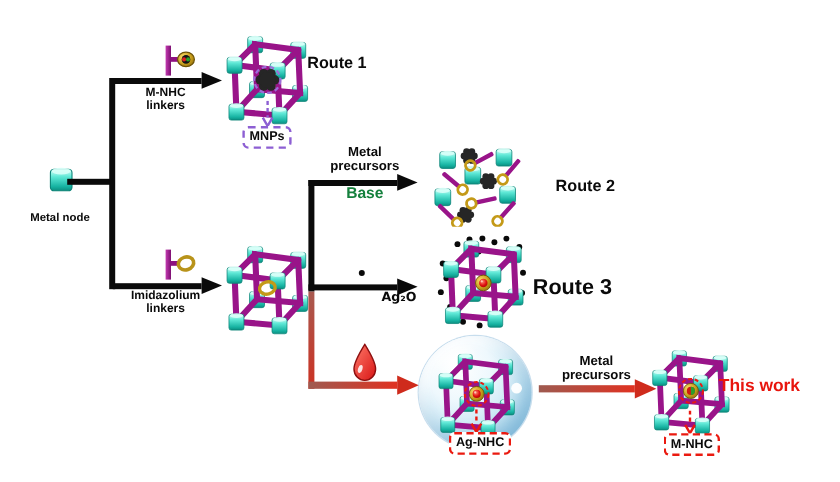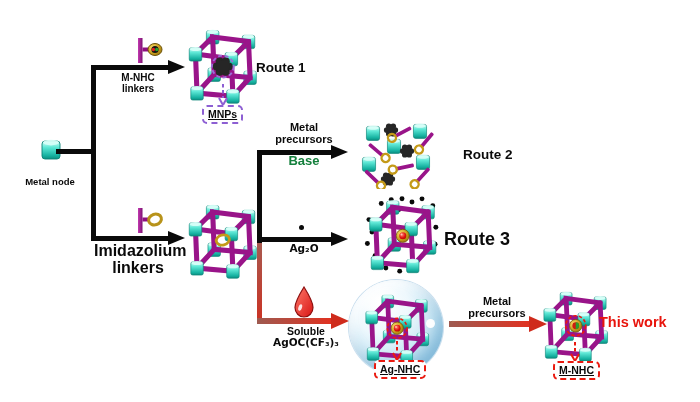--- a/index.html
+++ b/index.html
@@ -1,27 +1,27 @@
 <!DOCTYPE html>
 <html><head>
 <meta charset="utf-8">
 <style>
   html,body{margin:0;padding:0;background:#fff;}
   #fig{position:relative;width:700px;height:402px;background:#ffffff;overflow:hidden;
        font-family:"Liberation Sans",sans-serif;}
   .abs{position:absolute;}
   .lbl{position:absolute;font-weight:bold;color:#0a0a0a;text-align:center;line-height:1.07;}
-  .sub{font-family:"DejaVu Sans",sans-serif;}
+  .sub{font-family:"DejaVu Sans",sans-serif;text-align:right;}
   .hline{position:absolute;background:#0a0a0a;}
   .vline{position:absolute;background:#0a0a0a;}
   .redline-v{position:absolute;background:linear-gradient(180deg,#a85a50,#cc3122);}
   .redline-h{position:absolute;background:linear-gradient(90deg,#9e5a50,#e03221);}
   .ah{position:absolute;width:0;height:0;border-top:7px solid transparent;border-bottom:7px solid transparent;border-left:17px solid #0a0a0a;}
   .ah-red{position:absolute;width:0;height:0;border-top:8px solid transparent;border-bottom:8px solid transparent;border-left:18px solid #cf2b1c;}
-  .tagbox{position:absolute;background:#fff;font-weight:bold;color:#0a0a0a;border-radius:5px;padding:0 4px;line-height:15px;font-size:10.5px;text-decoration:underline;}
+  .tagbox{position:absolute;background:#fff;font-weight:bold;color:#0a0a0a;border-radius:5px;padding:0 4px;line-height:15px;font-size:10.5px;}
   .tag-purple{border:2px dashed #8d5fd3;}
   .tag-red{border:2px dashed #ea1a10;}
   .dot{position:absolute;background:#0a0a0a;border-radius:50%;}
   .bubble{position:absolute;left:349px;top:280px;width:94px;height:94px;border-radius:50%;
           background:radial-gradient(circle at 34% 28%,#ffffff 0%,#eef8fd 30%,#c3e4f3 62%,#96cde8 85%,#7ab9dd 100%);
           box-shadow:inset -6px -9px 14px rgba(80,145,190,.40), inset 4px 6px 10px rgba(255,255,255,.9), 0 0 0 1px rgba(130,180,215,.45);}
   .bubble::before{content:'';position:absolute;left:10px;top:7px;width:40px;height:24px;border-radius:50%;
           transform:rotate(-20deg);
           background:radial-gradient(ellipse at center,rgba(255,255,255,.95) 0%,rgba(255,255,255,0) 72%);}
   .bubble::after{content:'';position:absolute;left:77px;top:39px;width:9px;height:9px;border-radius:50%;background:#fff;opacity:.95;}
@@ -131,28 +131,28 @@
   <svg class="abs" style="left:183px;top:26px" width="78" height="78" viewBox="0 0 100 100">
     <use href="#cageSym"></use>
     <use href="#blob" transform="translate(51,52) scale(1.7)"></use>
     <circle cx="51" cy="52" r="14" fill="none" stroke="#9b6fd8" stroke-width="2.4" stroke-dasharray="5 3.5"></circle>
   </svg>
   <svg class="abs" style="left:216px;top:84px" width="14" height="22" viewBox="0 0 14 22">
     <line x1="7" y1="0" x2="7" y2="14" stroke="#8d5fd3" stroke-width="2" stroke-dasharray="3.5 2.5"></line>
     <path d="M3 14 L7 21 L11 14" fill="none" stroke="#8d5fd3" stroke-width="2"></path>
   </svg>
   <div class="tagbox tag-purple" style="left:202px;top:105px">MNPs</div>
-  <div class="lbl" style="left:256px;top:61px;font-size:13.5px">Route 1</div>
+  <div class="lbl" style="left:256px;top:46px;font-size:13.5px">Route 1</div>
 
   <svg class="abs" style="left:132px;top:206px" width="34" height="30" viewBox="0 0 34 30">
     <rect x="6" y="2" width="4.5" height="25" fill="url(#purpG)"></rect>
     <rect x="10.5" y="11.5" width="6" height="4" fill="#8d1080"></rect>
     <ellipse cx="23" cy="13.5" rx="6.5" ry="5.3" fill="none" stroke="#b8931a" stroke-width="3" transform="rotate(-18 23 13.5)"></ellipse>
   </svg>
-  <div class="lbl" style="left:94px;top:242px;width:88px;font-size:16px">
+  <div class="lbl" style="left:94px;top:242px;width:88px;font-size:10px">
     <span>Imidazolium</span><br>
     <span>linkers</span>
   </div>
 
   <svg class="abs" style="left:183px;top:201px" width="78" height="78" viewBox="0 0 100 100">
     <use href="#cageSym"></use>
     <ellipse cx="51" cy="50" rx="8.5" ry="6.5" fill="none" stroke="#c49a18" stroke-width="3.6" transform="rotate(-15 51 50)"></ellipse>
   </svg>
 
   <div class="vline" style="left:257px;top:150px;width:5px;height:93px"></div>
@@ -234,24 +234,20 @@
     </g>
   </svg>
   <div class="lbl" style="left:444px;top:230px;font-size:18px">Route 3</div>
 
   <div class="redline-h" style="left:257px;top:318px;width:74px;height:6px"></div>
   <div class="ah-red" style="left:331px;top:313px"></div>
   <svg class="abs" style="left:292px;top:286px" width="24" height="32" viewBox="0 0 24 32">
     <path d="M12 1 C12 1 3 15.5 3 21.5 A9 9.5 0 0 0 21 21.5 C21 15.5 12 1 12 1 Z" fill="url(#dropG)" stroke="#8e0f0f" stroke-width="1.2"></path>
     <ellipse cx="8.2" cy="21.5" rx="1.8" ry="3.4" fill="#ffffff" opacity="0.85" transform="rotate(18 8.2 21.5)"></ellipse>
   </svg>
-  <div class="lbl" style="left:258px;top:326px;width:96px;font-size:10.5px">
-    <span>Soluble</span><br>
-    <span class="sub">AgOC(CF₃)₃</span>
-  </div>
 
   <div class="bubble"></div>
   <svg class="abs" style="left:360px;top:291px" width="73" height="73" viewBox="0 0 100 100">
     <use href="#cageSym"></use>
     <g>
       <circle cx="51" cy="51" r="8.5" fill="url(#goldG)" stroke="#6d5306" stroke-width="1"></circle>
       <circle cx="51" cy="51" r="4.6" fill="url(#redG)"></circle>
       <circle cx="49.3" cy="49.3" r="1.2" fill="#ffd0c0" opacity="0.9"></circle>
       <circle cx="51" cy="51" r="13.5" fill="none" stroke="#ea1a10" stroke-width="2.2" stroke-dasharray="4.5 3"></circle>
     </g>

